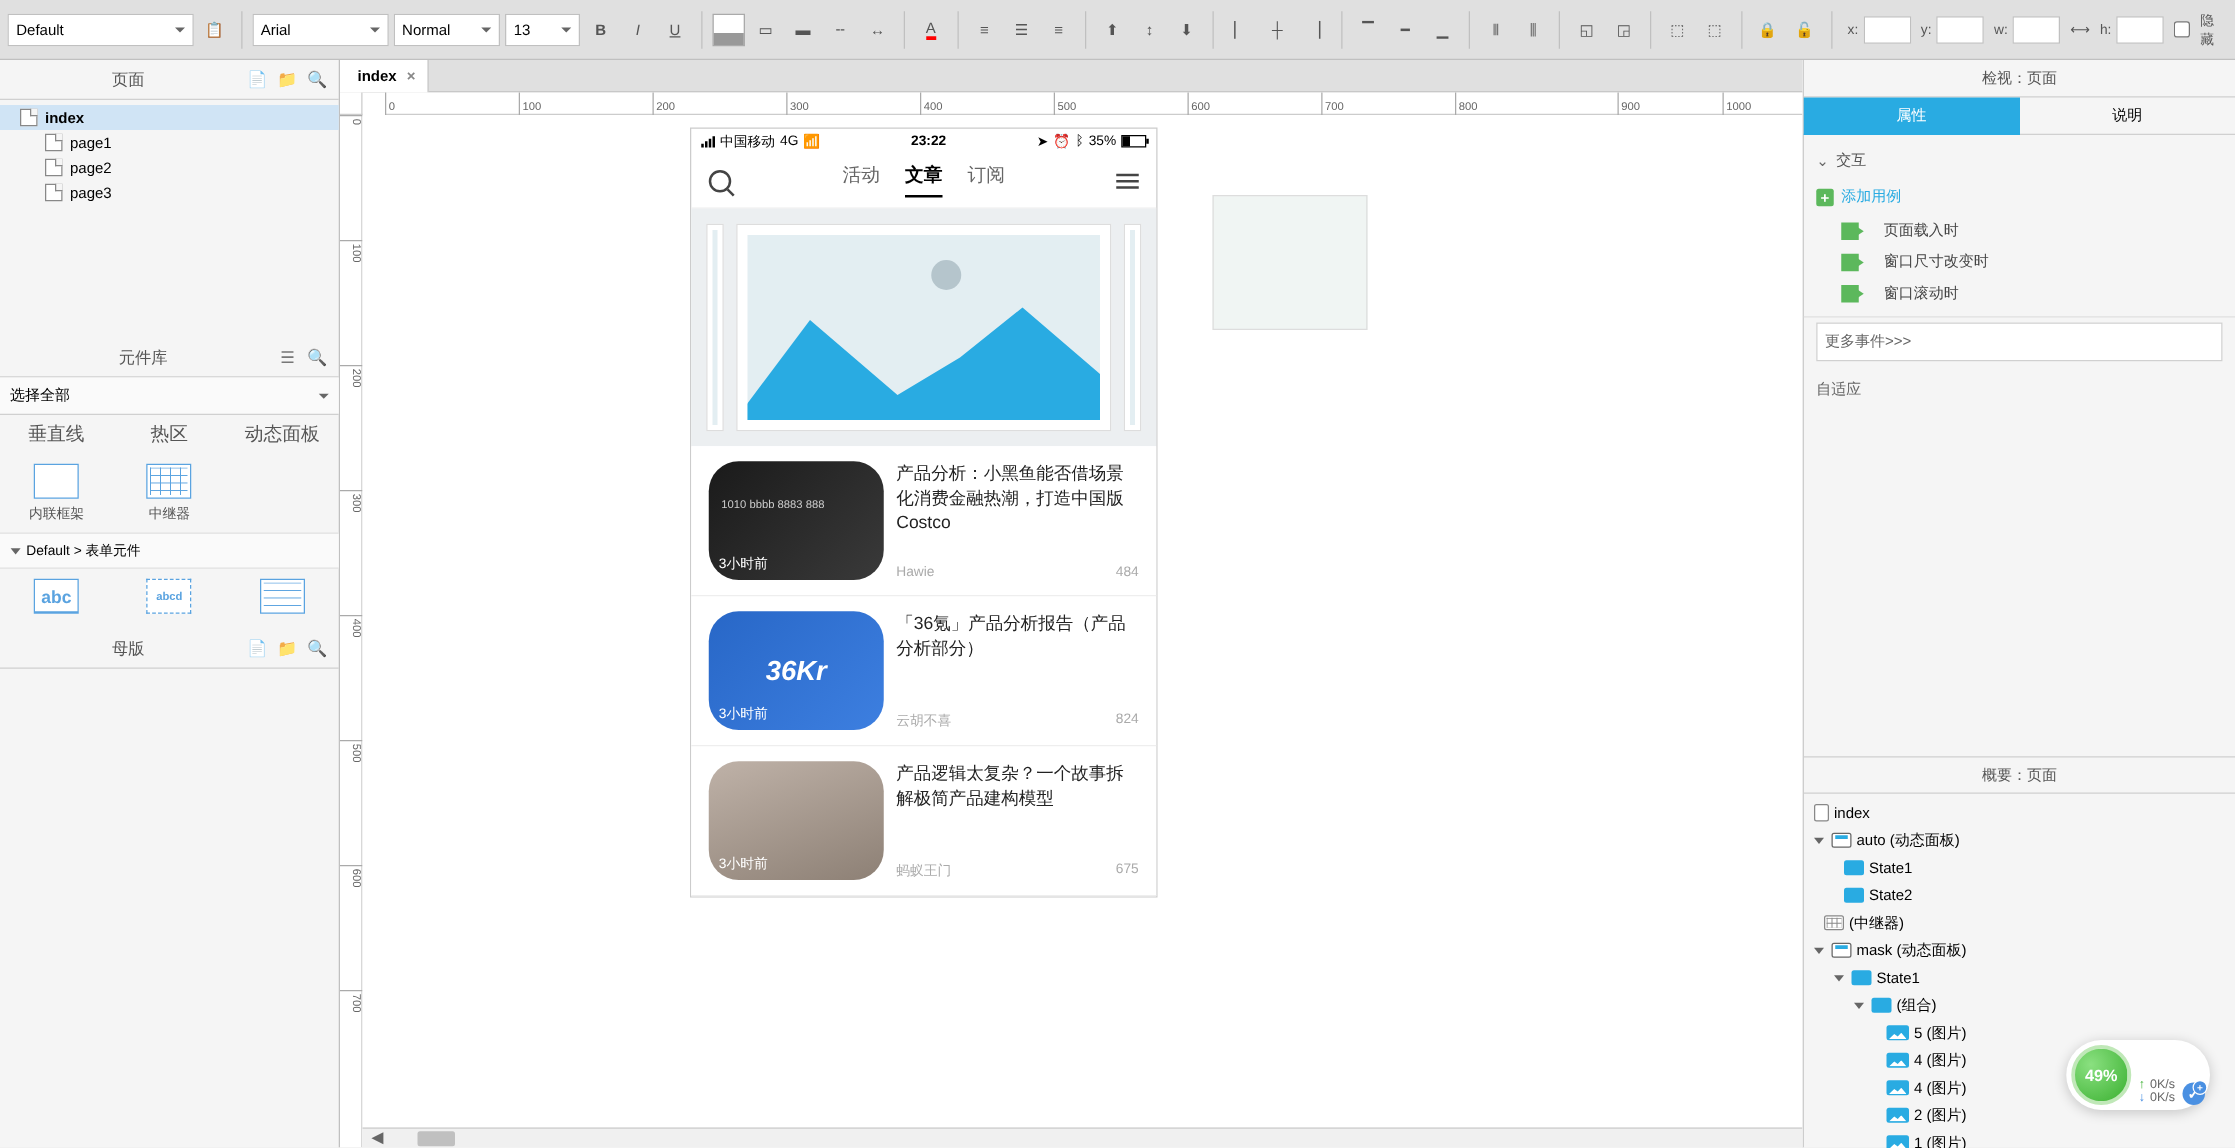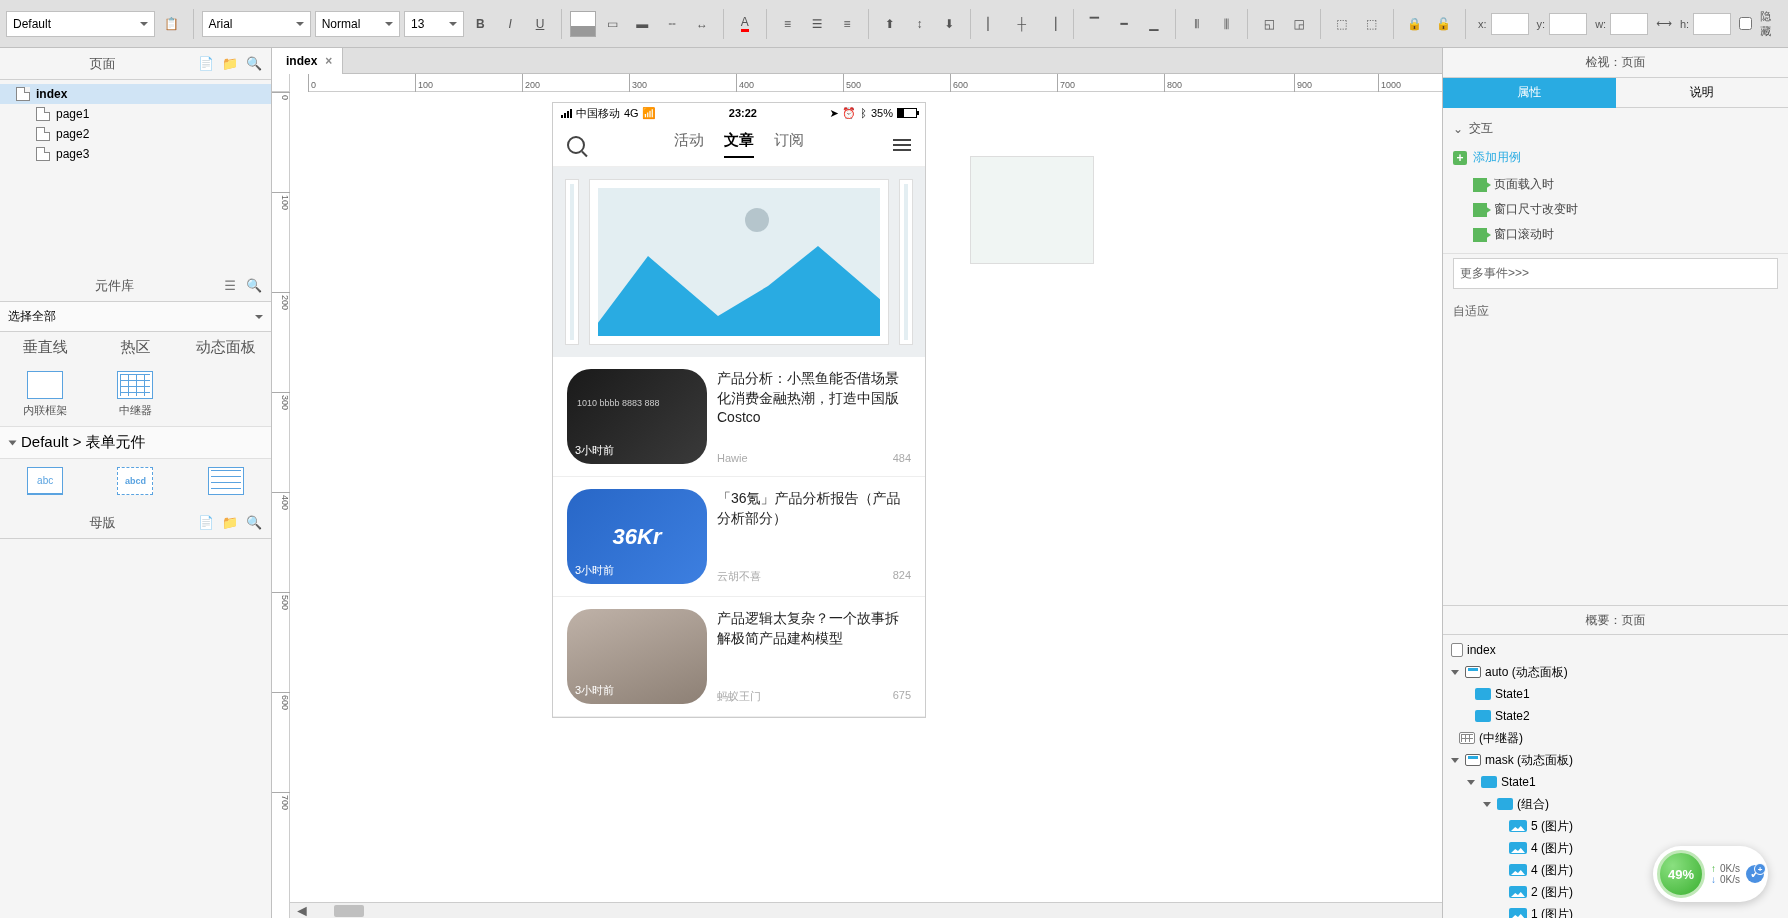--- a/index.html
+++ b/index.html
@@ -31,24 +31,24 @@
 .file-icon { width: 14px; height: 14px; border: 1px solid #888; background: #fff; position: relative; }
 .file-icon::after { content: ""; position: absolute; top: -1px; right: -1px; width: 5px; height: 5px; border-left: 1px solid #888; border-bottom: 1px solid #888; background: #f5f5f5; }
 
 .lib-filter { height: 30px; display: flex; align-items: center; padding: 0 8px; font-size: 12px; background: #fafafa; border-bottom: 1px solid #d0d0d0; justify-content: space-between; }
 .lib-row { display: flex; padding: 6px 0; font-size: 15px; color: #555; text-align: center; }
 .lib-cell { flex: 1; }
 .lib-widgets { display: flex; padding: 8px 0; }
 .widget-item { flex: 1; text-align: center; font-size: 11px; color: #555; }
 .widget-thumb { width: 36px; height: 28px; margin: 0 auto 4px; border: 1px solid #5aa3e0; background: #fff; position: relative; }
 .widget-thumb.grid::before { content: ""; position: absolute; inset: 2px; background-image: linear-gradient(#5aa3e0 1px, transparent 1px), linear-gradient(90deg, #5aa3e0 1px, transparent 1px); background-size: 8px 6px; }
-.widget-thumb.abc { border-bottom: 2px solid #5aa3e0; display: flex; align-items: center; justify-content: center; color: #5aa3e0; font-size: 10px; font-weight: normal; }
+.widget-thumb.abc { border-bottom: 2px solid #5aa3e0; display: flex; align-items: center; justify-content: center; color: #5aa3e0; font-size: 14px; font-weight: bold; }
 .widget-thumb.abcd { display: flex; align-items: center; justify-content: center; color: #5aa3e0; font-size: 9px; font-weight: bold; border-style: dashed; }
 .widget-thumb.list::before { content: ""; position: absolute; inset: 2px; background-image: linear-gradient(#5aa3e0 1px, transparent 1px); background-size: 100% 6px; }
-.lib-category { padding: 6px 10px; font-size: 15px; background: #fafafa; border-bottom: 1px solid #e0e0e0; border-top: 1px solid #e0e0e0; display: flex; align-items: center; gap: 6px; }
+.lib-category { padding: 6px 10px; font-size: 11px; background: #fafafa; border-bottom: 1px solid #e0e0e0; border-top: 1px solid #e0e0e0; display: flex; align-items: center; gap: 6px; }
 .lib-caret { width: 0; height: 0; border-top: 4px solid transparent; border-bottom: 4px solid transparent; border-left: 5px solid #666; transform: rotate(90deg); }
 
 
 .center { flex: 1; background: #fff; display: flex; flex-direction: column; overflow: hidden; position: relative; }
 .tabs-row { height: 26px; background: #e0e0e0; border-bottom: 1px solid #c0c0c0; display: flex; }
 .tab { height: 26px; padding: 0 10px 0 14px; background: #fff; border-right: 1px solid #c0c0c0; display: flex; align-items: center; gap: 8px; font-size: 12px; font-weight: bold; }
 .tab-close { color: #888; cursor: pointer; }
 .ruler-h { height: 18px; background: #fff; border-bottom: 1px solid #ccc; position: relative; font-size: 9px; color: #666; margin-left: 18px; }
 .ruler-h-tick { position: absolute; top: 0; height: 18px; border-left: 1px solid #aaa; padding-left: 2px; line-height: 22px; }
 .canvas-body { flex: 1; display: flex; overflow: hidden; position: relative; }
@@ -99,42 +99,42 @@
 
 .right-panel { width: 346px; background: #f5f5f5; border-left: 1px solid #c0c0c0; display: flex; flex-direction: column; font-size: 12px; }
 .rp-header { height: 30px; display: flex; align-items: center; justify-content: center; border-bottom: 1px solid #d0d0d0; color: #555; }
 .rp-tabs { display: flex; height: 30px; }
 .rp-tab { flex: 1; display: flex; align-items: center; justify-content: center; border-bottom: 1px solid #d0d0d0; cursor: pointer; }
 .rp-tab.active { background: #29abe2; color: #fff; border-bottom-color: #29abe2; }
 .rp-section { padding: 6px 10px; border-bottom: 1px solid #e0e0e0; }
 .rp-section-head { display: flex; align-items: center; gap: 6px; padding: 6px 0; color: #555; }
 .rp-add { display: flex; align-items: center; gap: 6px; padding: 6px 0; color: #29abe2; }
 .plus-icon { width: 14px; height: 14px; background: #5cb85c; color: #fff; display: flex; align-items: center; justify-content: center; font-size: 12px; font-weight: bold; border-radius: 2px; }
-.rp-event { display: flex; align-items: center; gap: 7px; padding: 4px 0 4px 20px; color: #444; text-align: center; }
+.rp-event { display: flex; align-items: center; gap: 20px; padding: 4px 0 4px 20px; color: #444; text-align: center; }
 .event-icon { width: 14px; height: 14px; background: #5cb85c; position: relative; }
 .event-icon::after { content: ""; position: absolute; right: -4px; top: 3px; width: 0; height: 0; border-top: 4px solid transparent; border-bottom: 4px solid transparent; border-left: 6px solid #5cb85c; }
 .rp-more { margin: 4px 10px; padding: 6px; border: 1px solid #d0d0d0; color: #666; background: #fff; }
 .rp-adapt { padding: 10px; color: #666; }
 
 .outline-header { height: 30px; display: flex; align-items: center; justify-content: center; border-bottom: 1px solid #d0d0d0; border-top: 1px solid #d0d0d0; color: #555; }
 .outline-tree { padding: 4px 0; font-size: 12px; overflow-y: auto; flex: 1; }
 .ot-item { height: 22px; display: flex; align-items: center; gap: 4px; cursor: pointer; }
 .ot-caret { width: 0; height: 0; border-left: 4px solid transparent; border-right: 4px solid transparent; border-top: 5px solid #666; margin-right: 2px; }
 .ot-icon { width: 16px; height: 12px; background: #29abe2; border-radius: 2px; }
 .ot-icon.page { background: #fff; border: 1px solid #888; width: 12px; height: 14px; }
 .ot-icon.grid { background: #fff; border: 1px solid #888; position: relative; }
 .ot-icon.grid::before { content: ""; position: absolute; inset: 1px; background-image: linear-gradient(#888 1px, transparent 1px), linear-gradient(90deg, #888 1px, transparent 1px); background-size: 4px 4px; }
 .ot-icon.folder { background: #29abe2; }
 .ot-icon.img { background: #29abe2; width: 18px; position: relative; }
 .ot-icon.img::after { content: ""; position: absolute; bottom: 1px; left: 2px; right: 2px; height: 5px; background: #fff; clip-path: polygon(0 100%, 30% 20%, 50% 60%, 70% 0, 100% 100%); }
 .ot-icon.dyn { background: #fff; border: 1px solid #666; position: relative; }
 .ot-icon.dyn::before { content: ""; position: absolute; left: 2px; right: 2px; top: 1px; height: 3px; background: #29abe2; }
 
 
-.speed-widget { position: fixed; right: 20px; bottom: 16px; display: flex; align-items: center; gap: 2px; background: #fff; border-radius: 30px; padding: 4px; box-shadow: 0 2px 10px rgba(0,0,0,0.2); }
+.speed-widget { position: fixed; right: 20px; bottom: 30px; display: flex; align-items: flex-end; gap: 2px; background: #fff; border-radius: 30px; padding: 4px; box-shadow: 0 2px 10px rgba(0,0,0,0.2); }
 .speed-circle { width: 48px; height: 48px; border-radius: 50%; background: radial-gradient(circle at 30% 30%, #8ae080, #3ab030); color: #fff; display: flex; align-items: center; justify-content: center; font-size: 13px; font-weight: bold; border: 3px solid #c0e8b8; }
 .speed-stats { display: flex; flex-direction: column; font-size: 10px; color: #666; padding: 0 4px; }
 .speed-row { display: flex; align-items: center; gap: 4px; }
 .speed-badge { width: 18px; height: 18px; background: #4a90e2; border-radius: 50%; color: #fff; display: flex; align-items: center; justify-content: center; font-size: 12px; font-weight: bold; position: relative; }
 .speed-badge::after { content: "+"; position: absolute; top: -2px; right: -2px; width: 10px; height: 10px; background: #4a90e2; border-radius: 50%; font-size: 8px; display: flex; align-items: center; justify-content: center; border: 1px solid #fff; }
 .arrow-up { color: #3ab030; }
 .arrow-down { color: #4a90e2; }
 </style>
 </head>
 <body>

